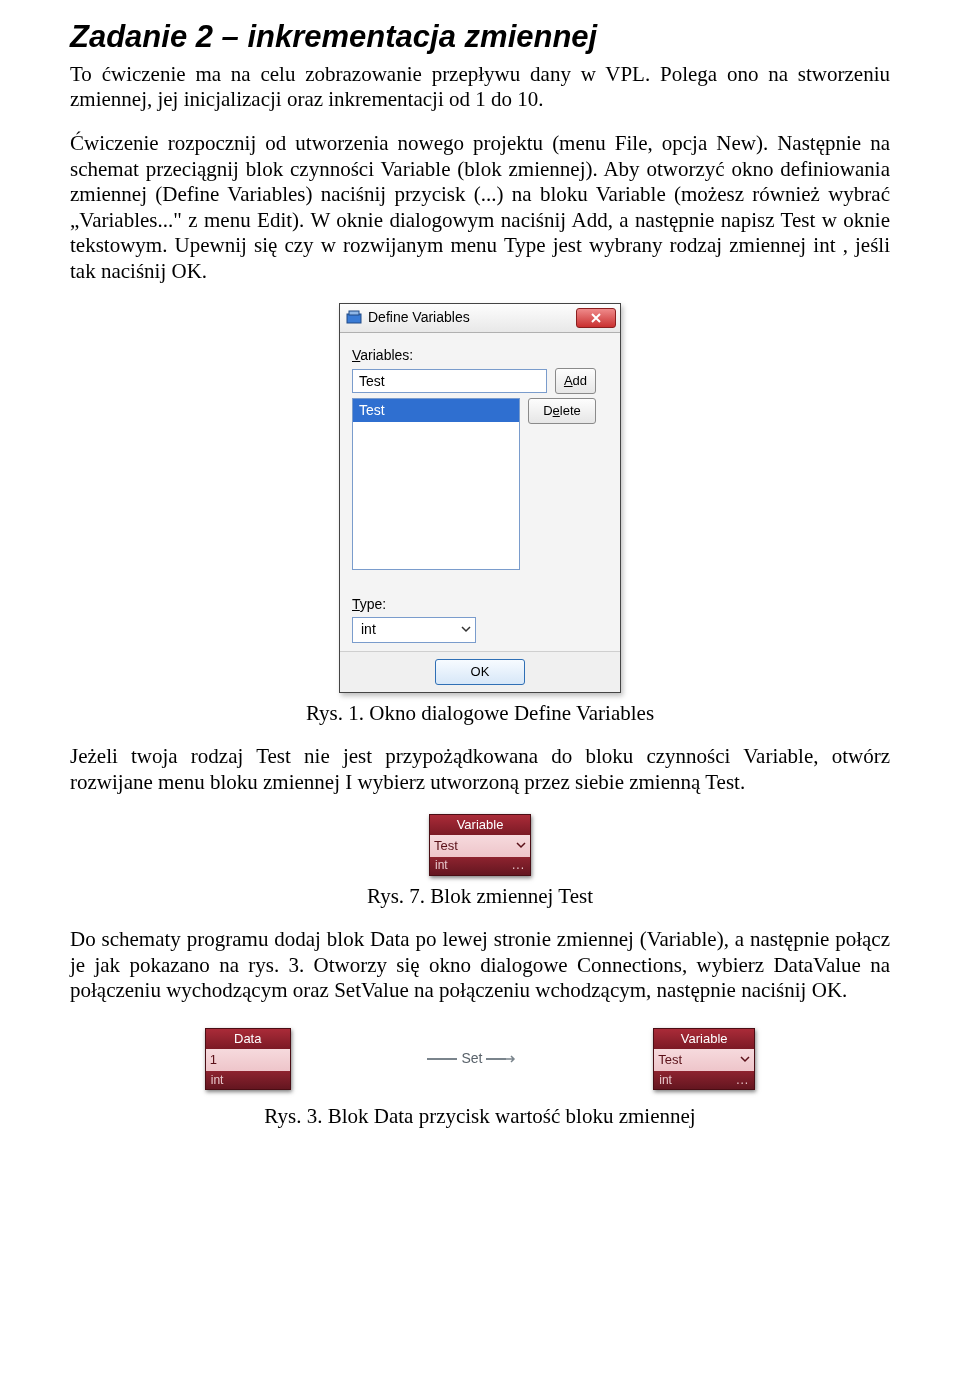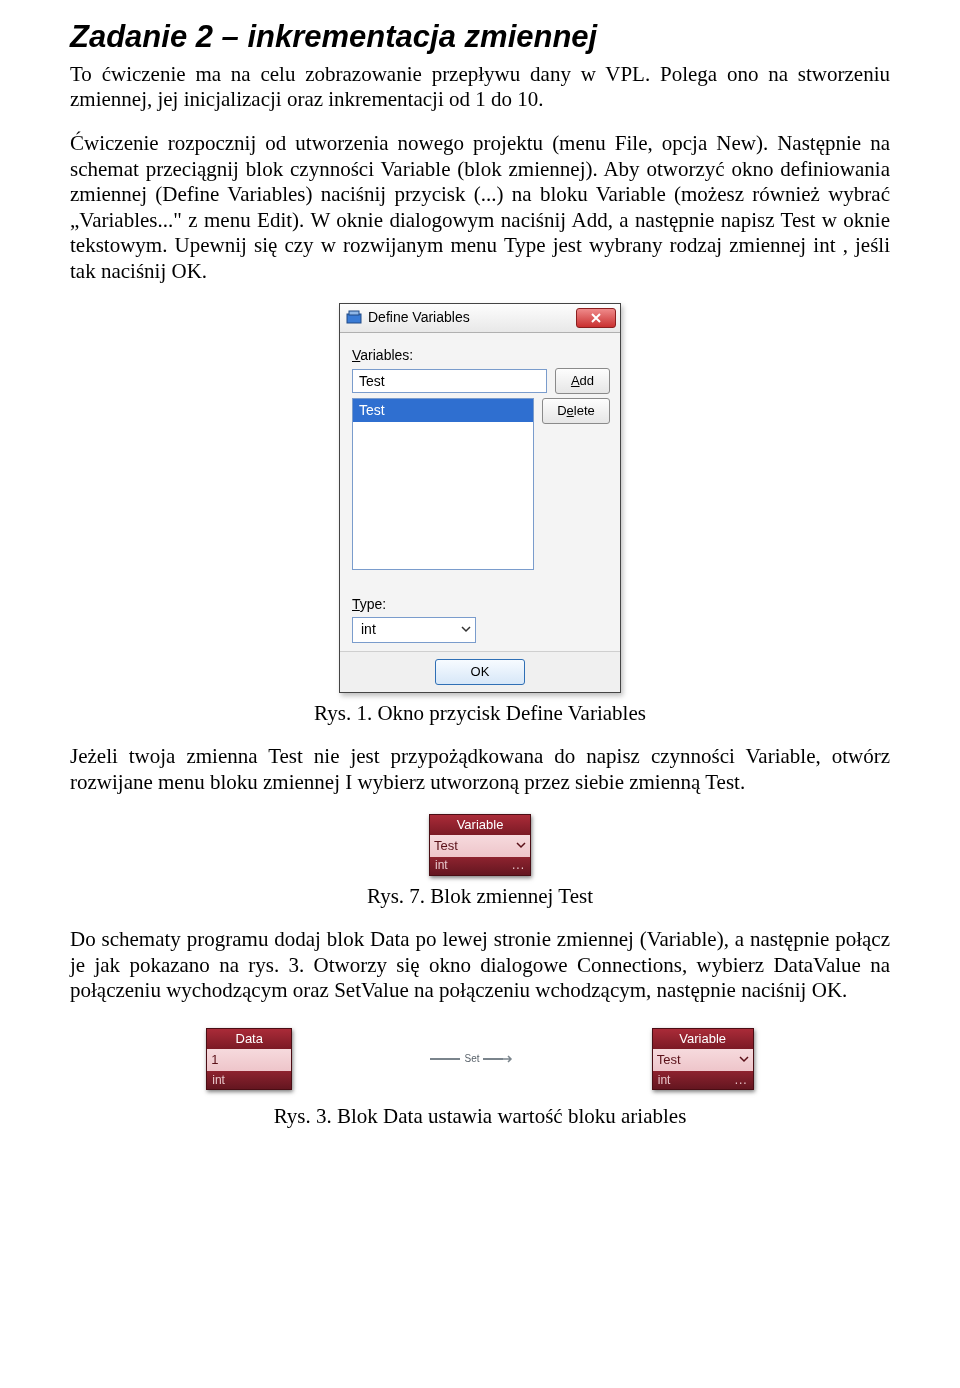--- a/index.html
+++ b/index.html
@@ -61,21 +61,21 @@
   .dv-title { flex:1; font-size:14px; }
   .dv-close {
     width:38px; height:18px;
     background: linear-gradient(#ef8a8a,#c93030);
     border:1px solid #8a1f1f;
     border-radius:3px;
     display:flex; align-items:center; justify-content:center;
     color:#fff;
   }
   .dv-close svg { width:10px; height:10px; }
-  .dv-body { padding: 10px 10px 8px 12px; }
+  .dv-body { padding: 10px 24px 8px 12px; }
   .dv-label { margin: 4px 0 4px 0; }
   .dv-row { display:flex; gap:8px; align-items:center; }
   .dv-input {
     flex:1;
     height:24px;
     border:1px solid #7a9ccc;
     background:#fff;
     padding:2px 6px;
     box-sizing:border-box;
     font-family:inherit;
@@ -177,21 +177,21 @@
     display:flex;
     align-items:center;
     justify-content:center;
     gap:0;
     margin: 10px auto 6px auto;
   }
   .flow-link {
     display:flex; align-items:center;
     color:#5a636b;
     font-family:"Segoe UI", Tahoma, sans-serif;
-    font-size:10px;
+    font-size:14px;
     padding:0 2px;
   }
   .flow-link .wire {
     border-top:2px solid #7a848c;
     width:30px;
     height:0;
   }
   .flow-link .lbl { padding:0 4px; }
   .flow-link .arrow svg { width:10px; height:10px; display:block; }
 </style>
@@ -246,25 +246,25 @@
             <path d="M1 3 L5 7 L9 3" fill="none" stroke="#333" stroke-width="1.5"></path>
           </svg></span>
     </div>
   </div>
   <div class="dv-footer">
     <div class="dv-ok">OK</div>
   </div>
 </div>
 
 <div class="fig-caption">
-  <span class="b">Rys. 1.</span><span> Okno przycisk </span><span class="b">Define Variables</span>
+  <span class="b">Rys. 1.</span><span> Okno dialogowe </span><span class="b">Define Variables</span>
 </div>
 
 <p>
-  <span>Jeżeli twoja zmienna </span><span class="b">Test</span><span> nie jest przypożądkowana do napisz czynności </span><span class="b">Variable</span><span>, otwórz rozwijane menu bloku zmiennej I wybierz utworzoną przez siebie zmienną </span><span class="b">Test</span><span>.</span>
+  <span>Jeżeli twoja rodzaj </span><span class="b">Test</span><span> nie jest przypożądkowana do bloku czynności </span><span class="b">Variable</span><span>, otwórz rozwijane menu bloku zmiennej I wybierz utworzoną przez siebie zmienną </span><span class="b">Test</span><span>.</span>
 </p>
 
 <div class="vb-block">
   <div class="vb-title">Variable</div>
   <div class="vb-mid">
     <span>Test</span>
     <span><svg viewBox="0 0 10 10">
           <path d="M1 3 L5 7 L9 3" fill="none" stroke="#5a1018" stroke-width="1.5"></path>
         </svg></span>
   </div>
@@ -314,14 +314,14 @@
           </svg></span>
     </div>
     <div class="vb-bot">
       <span>int</span>
       <span class="vb-dots">...</span>
     </div>
   </div>
 </div>
 
 <div class="fig-caption">
-  <span class="b">Rys. 3.</span><span> Blok Data ustawia wartość bloku ariables</span>
+  <span class="b">Rys. 3.</span><span> Blok Data przycisk wartość bloku zmiennej</span>
 </div>
 
 </body></html>

